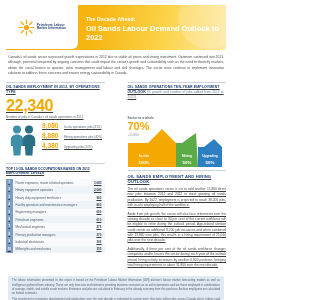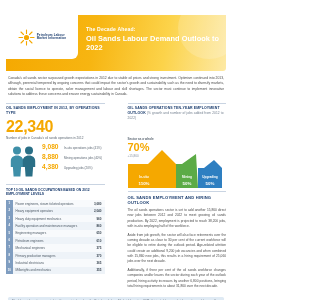--- a/index.html
+++ b/index.html
@@ -7,21 +7,21 @@
   body{
     width:232px; height:300px; overflow:hidden;
     font-family:"Liberation Sans", sans-serif;
     color:#3a3a3a;
     -webkit-font-smoothing:antialiased;
   }
   .page{ position:relative; width:232px; height:300px; background:#fff; }
 
   
   .header{
-    position:relative; height:56px; margin:15px 6px 0 6px;
+    position:relative; height:45px; margin:5px 6px 0 6px;
     background:linear-gradient(100deg,#f5a800 0%,#f7b511 40%,#fcd34a 72%,#fde9a4 100%);
     border-radius:0 0 3px 0;
     overflow:hidden;
   }
   .header:after{
     content:""; position:absolute; right:-14px; top:-18px;
     width:62px; height:62px; border-radius:50%;
     background:rgba(255,255,255,.18);
   }
   .logo-box{
@@ -39,21 +39,21 @@
   .head-kicker{ font-size:5.1px; font-weight:bold; color:#ffffff; letter-spacing:.15px; }
   .head-title{ font-size:7.4px; font-weight:bold; color:#ffffff; letter-spacing:.05px; margin-top:2px; }
 
   
   .intro{
     margin:5px 8px 0 8px; font-size:3.35px; line-height:1.62;
     color:#4b4b4b; text-align:justify;
   }
 
   
-  .cols{ display:flex; margin:5px 6px 0 6px; gap:23px; }
+  .cols{ display:flex; margin:5px 6px 0 6px; gap:23px;text-decoration:underline; }
   .col{ width:50%; }
 
   .sec-title{
     font-size:3.5px; font-weight:bold; color:#1a3c6e;
     letter-spacing:.12px; line-height:1.35;
     border-top:.7px solid #c9d4e2; padding-top:2.5px; text-transform:uppercase;
   }
   .sec-title .sub{ font-weight:normal; color:#6f7c8c; text-transform:none; font-size:3.2px; }
 
   

